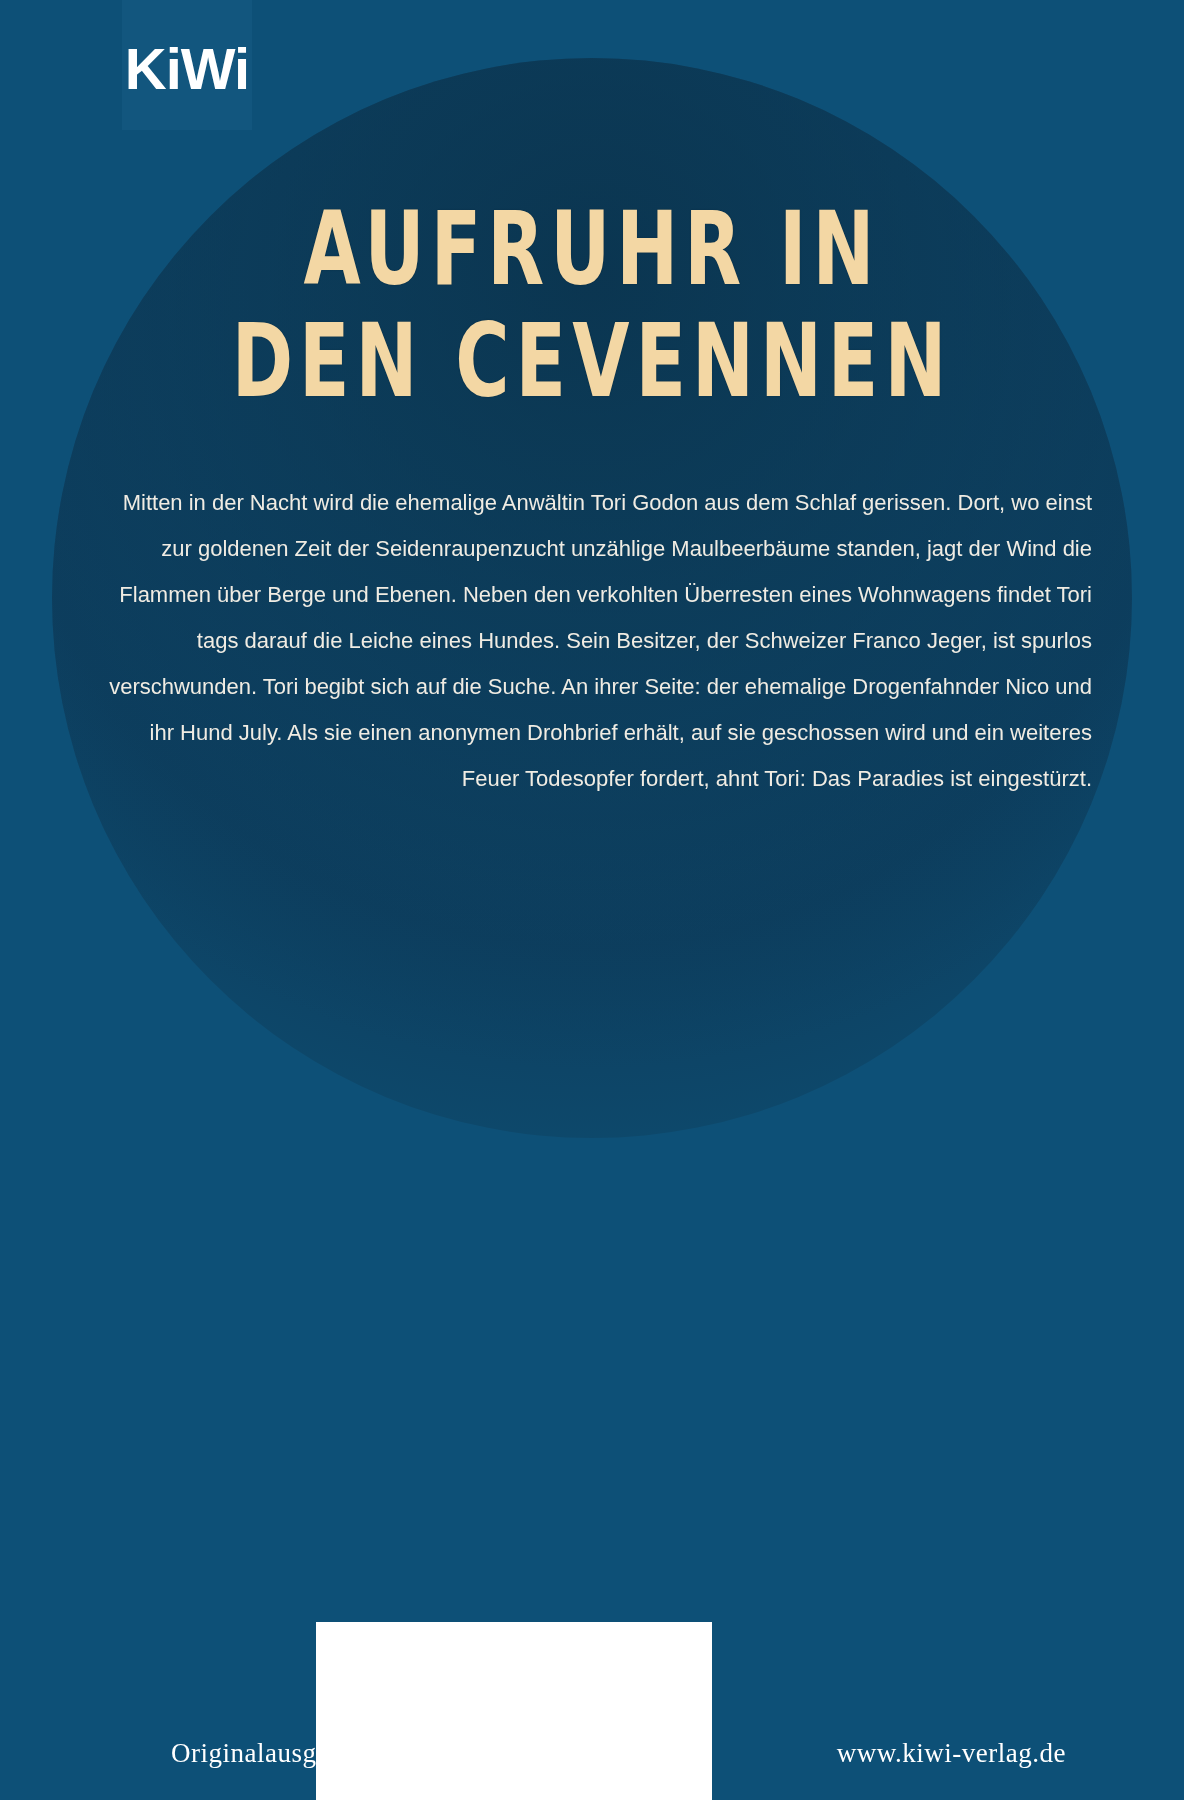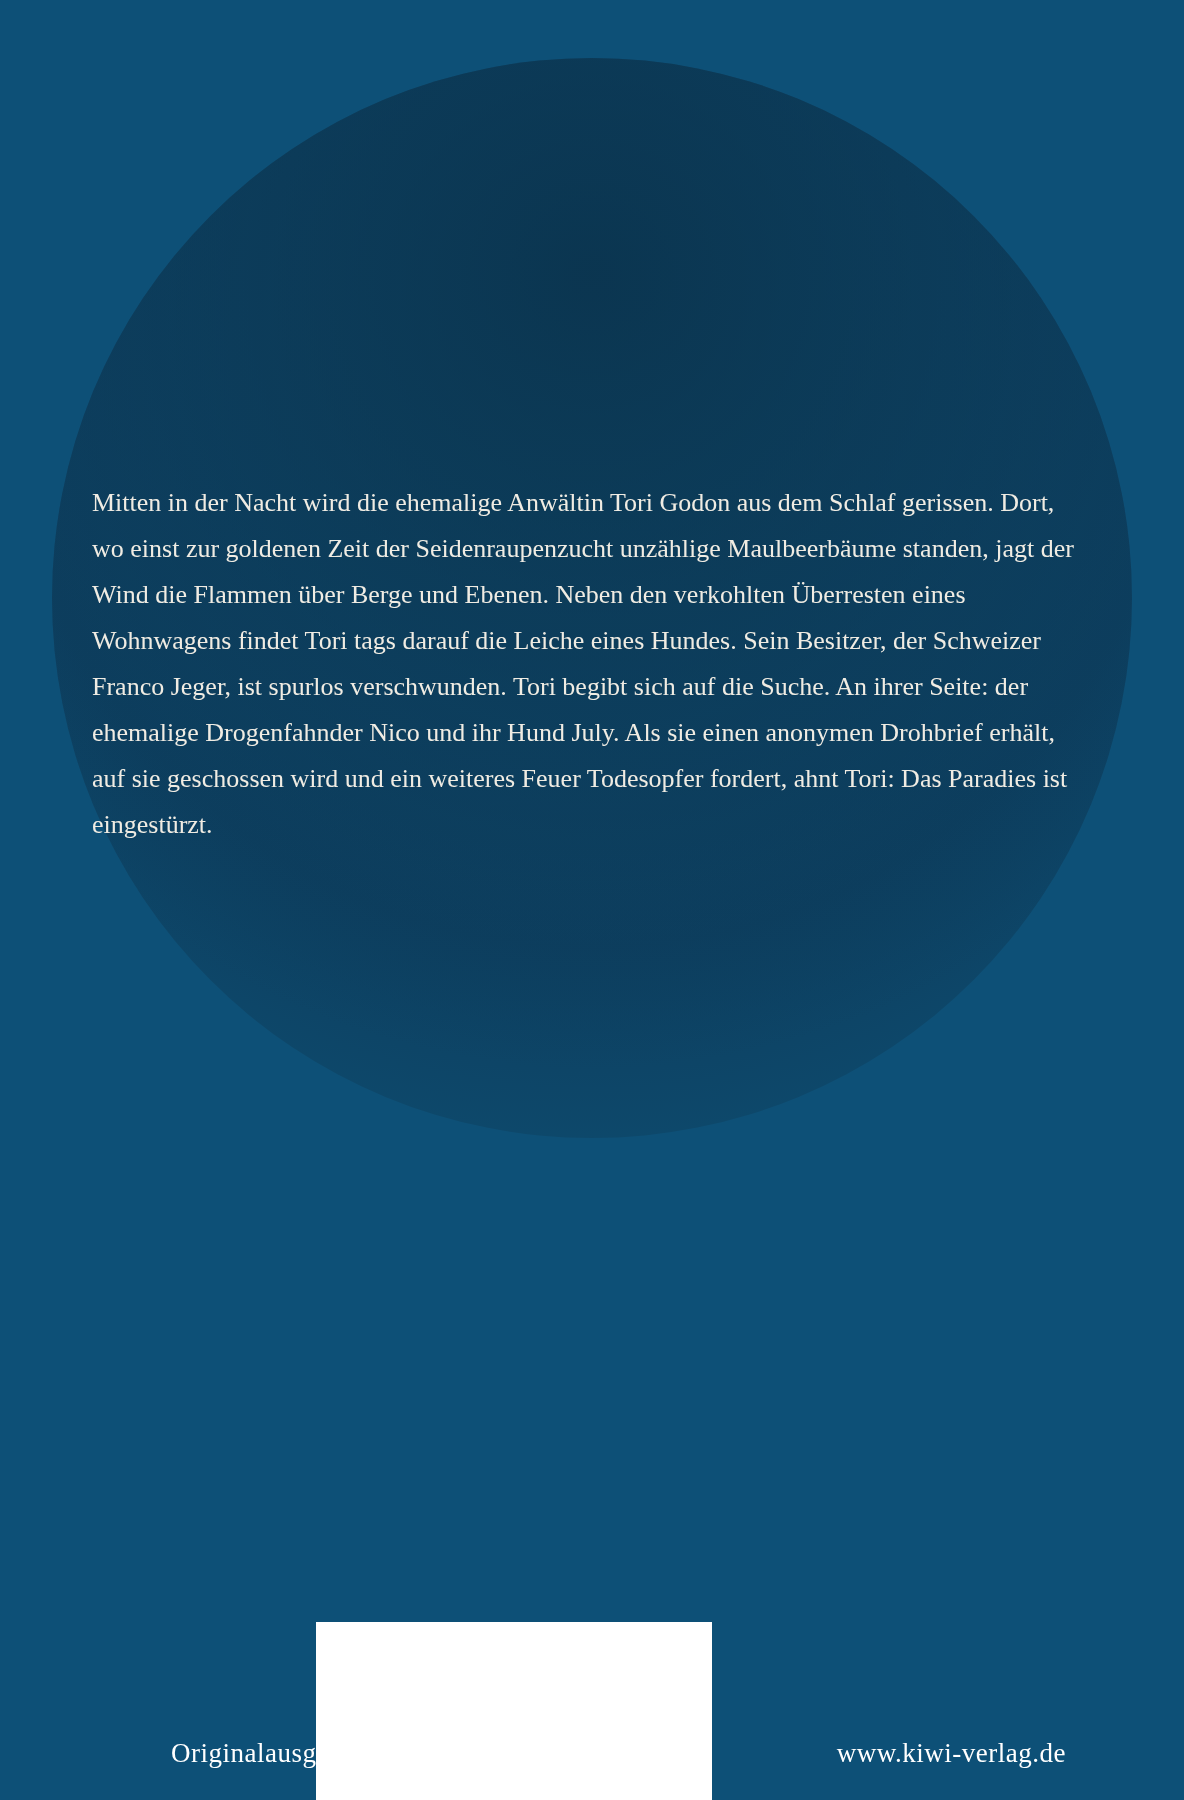--- a/index.html
+++ b/index.html
@@ -89,23 +89,23 @@
   .title-line.l2 {
     margin-bottom: 0;
   }
 
   
   .blurb {
     position: absolute;
     left: 92px;
     width: 1000px;
     top: 480px;
-    text-align: left;
-    font-family: Liberation Serif, serif;
-    font-size: 26px;
+    text-align: right;
+    font-family: Liberation Sans, sans-serif;
+    font-size: 22px;
     line-height: 46px;
     color: #f0ece3;
     z-index: 4;
   }
 
   
   .barcode-box {
     position: absolute;
     left: 316px;
     top: 1622px;
@@ -133,21 +133,28 @@
     letter-spacing: 0.5px;
   }
 </style>
 </head>
 <body>
 
 <div class="cover">
 
   <div class="circle"></div>
 
+  <div class="logo-box">
+    <span class="logo-text">KiWi</span>
+  </div>
 
+  <div class="title-block">
+    <div class="title-line l1">AUFRUHR IN</div>
+    <div class="title-line l2">DEN CEVENNEN</div>
+  </div>
 
   <div class="blurb">Mitten in der Nacht wird die ehemalige Anwältin Tori Godon aus dem Schlaf gerissen. Dort, wo einst zur goldenen Zeit der Seidenraupenzucht unzählige Maulbeerbäume standen, jagt der Wind die Flammen über Berge und Ebenen. Neben den verkohlten Überresten eines Wohnwagens findet Tori tags darauf die Leiche eines Hundes. Sein Besitzer, der Schweizer Franco Jeger, ist spurlos verschwunden. Tori begibt sich auf die Suche. An ihrer Seite: der ehemalige Drogenfahnder Nico und ihr Hund July. Als sie einen anonymen Drohbrief erhält, auf sie geschossen wird und ein weiteres Feuer Todesopfer fordert, ahnt Tori: Das Paradies ist eingestürzt.</div>
 
   <div class="barcode-box"></div>
 
   <div class="footer-left">Originalausgabe</div>
   <div class="footer-right">www.kiwi-verlag.de</div>
 
 </div>
 

